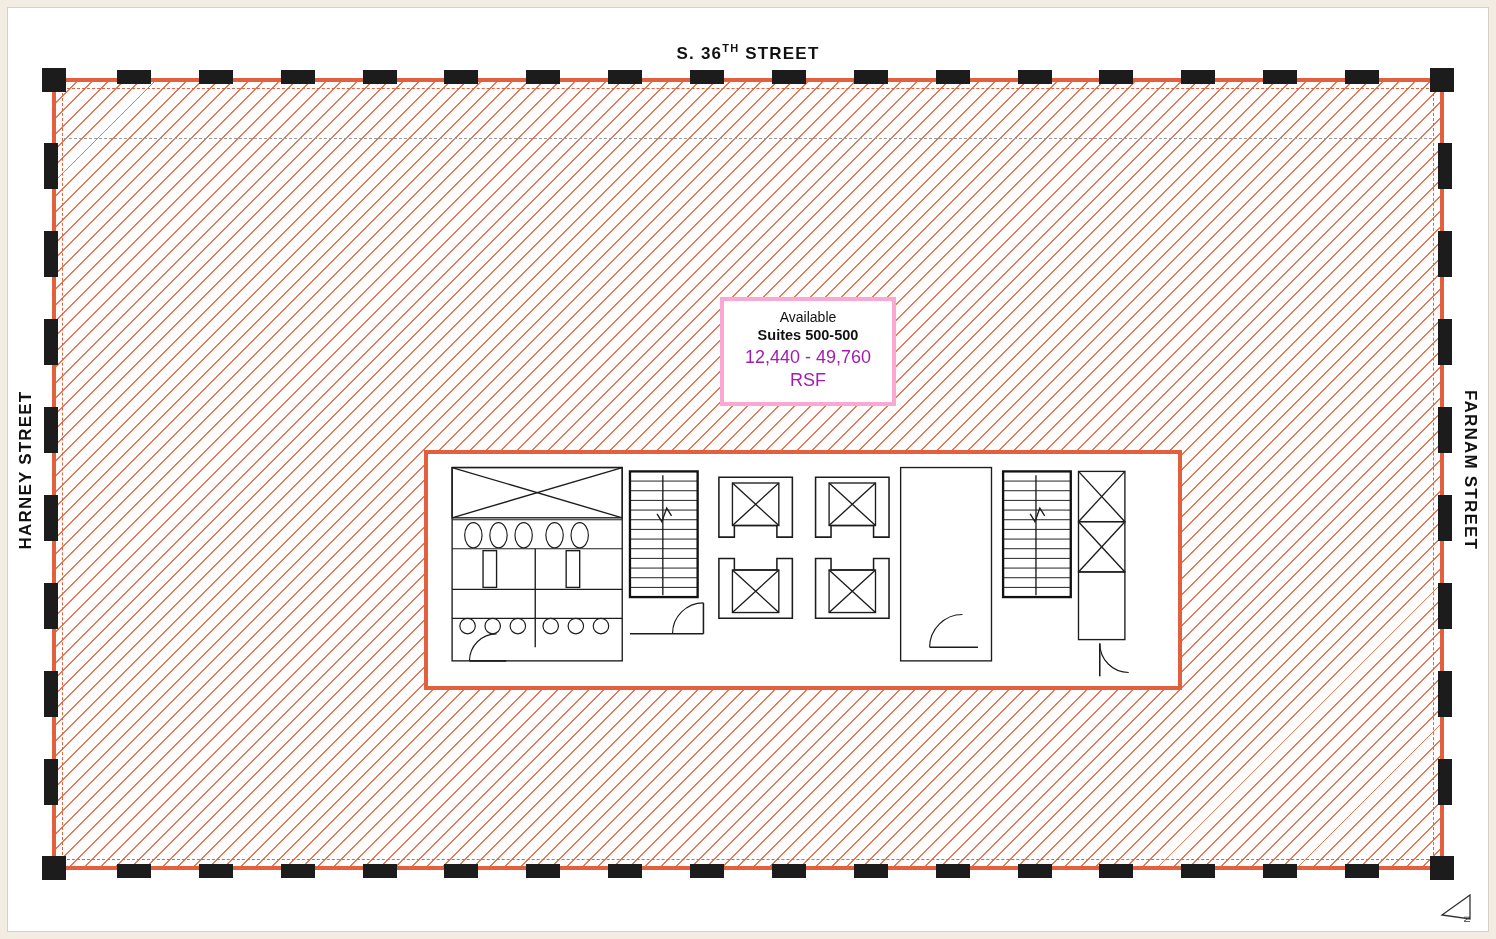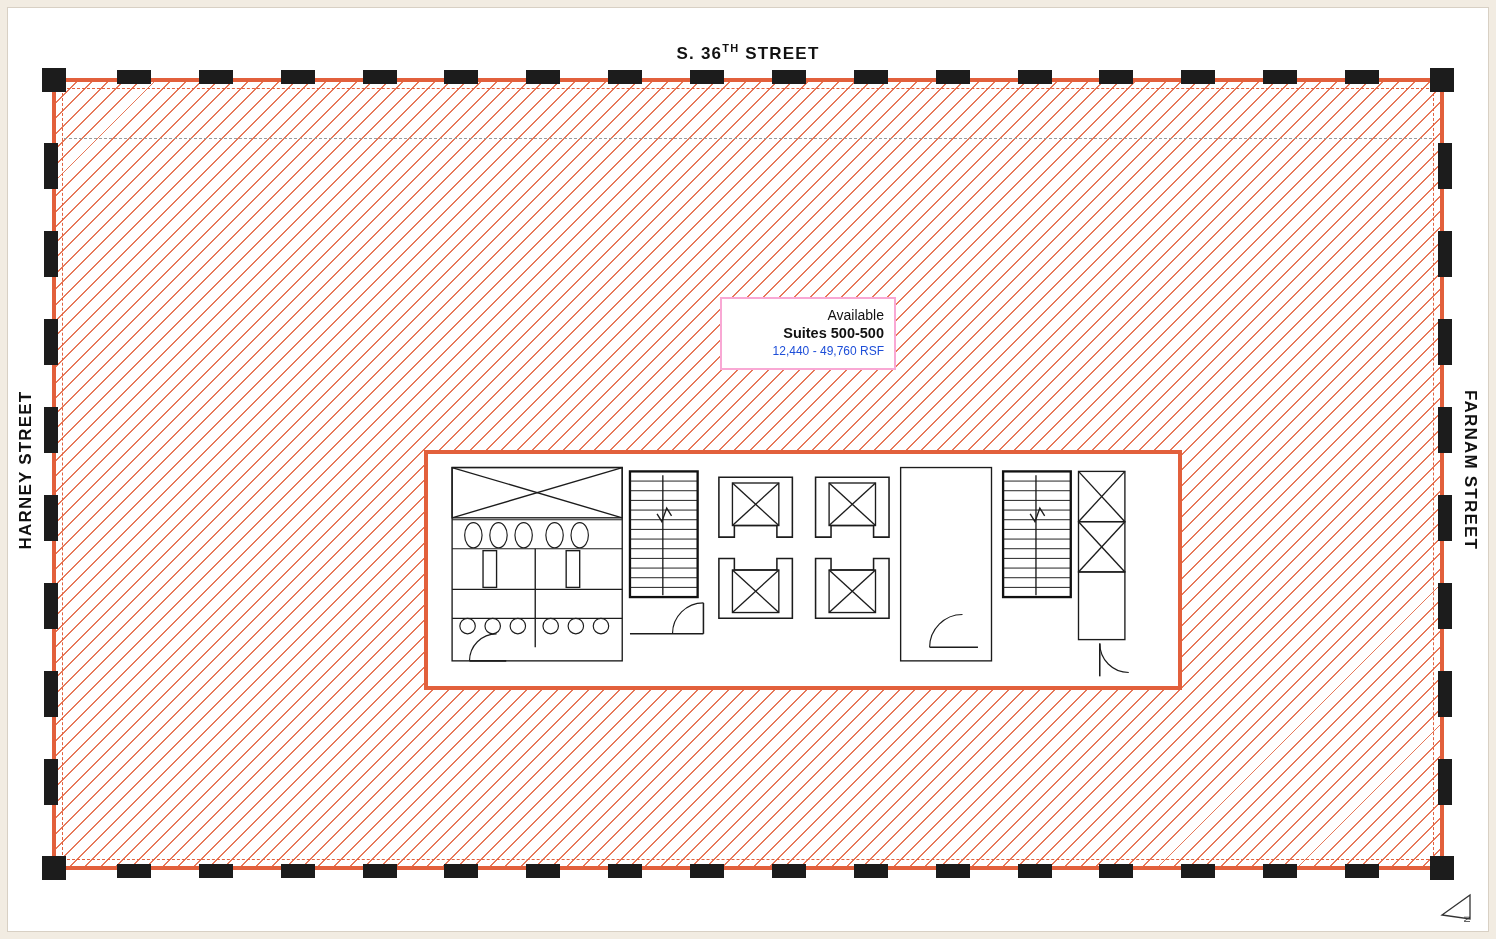--- a/index.html
+++ b/index.html
@@ -135,28 +135,28 @@
   }
 
   
   .avail-box {
     position: absolute;
     left: 668px;
     top: 219px;
     width: 176px;
     padding: 7px 10px 9px 10px;
     background: #ffffff;
-    border: 2px solid #f9a8d4;
-    box-sizing: border-box;
-    text-align: right;
+    border: 4px solid #f9a8d4;
+    box-sizing: border-box;
+    text-align: center;
     line-height: 1.32;
   }
   .avail-box .l1 { font-size: 14px; color: #111; }
   .avail-box .l2 { font-size: 14.5px; font-weight: bold; color: #111; }
-  .avail-box .l3 { font-size: 12px; color: #1d4ed8; }
+  .avail-box .l3 { font-size: 18px; color: #a21caf; }
 
   
   .north {
     position: absolute;
     right: 22px;
     bottom: 16px;
     width: 34px;
     height: 34px;
   }
   svg { display: block; }

